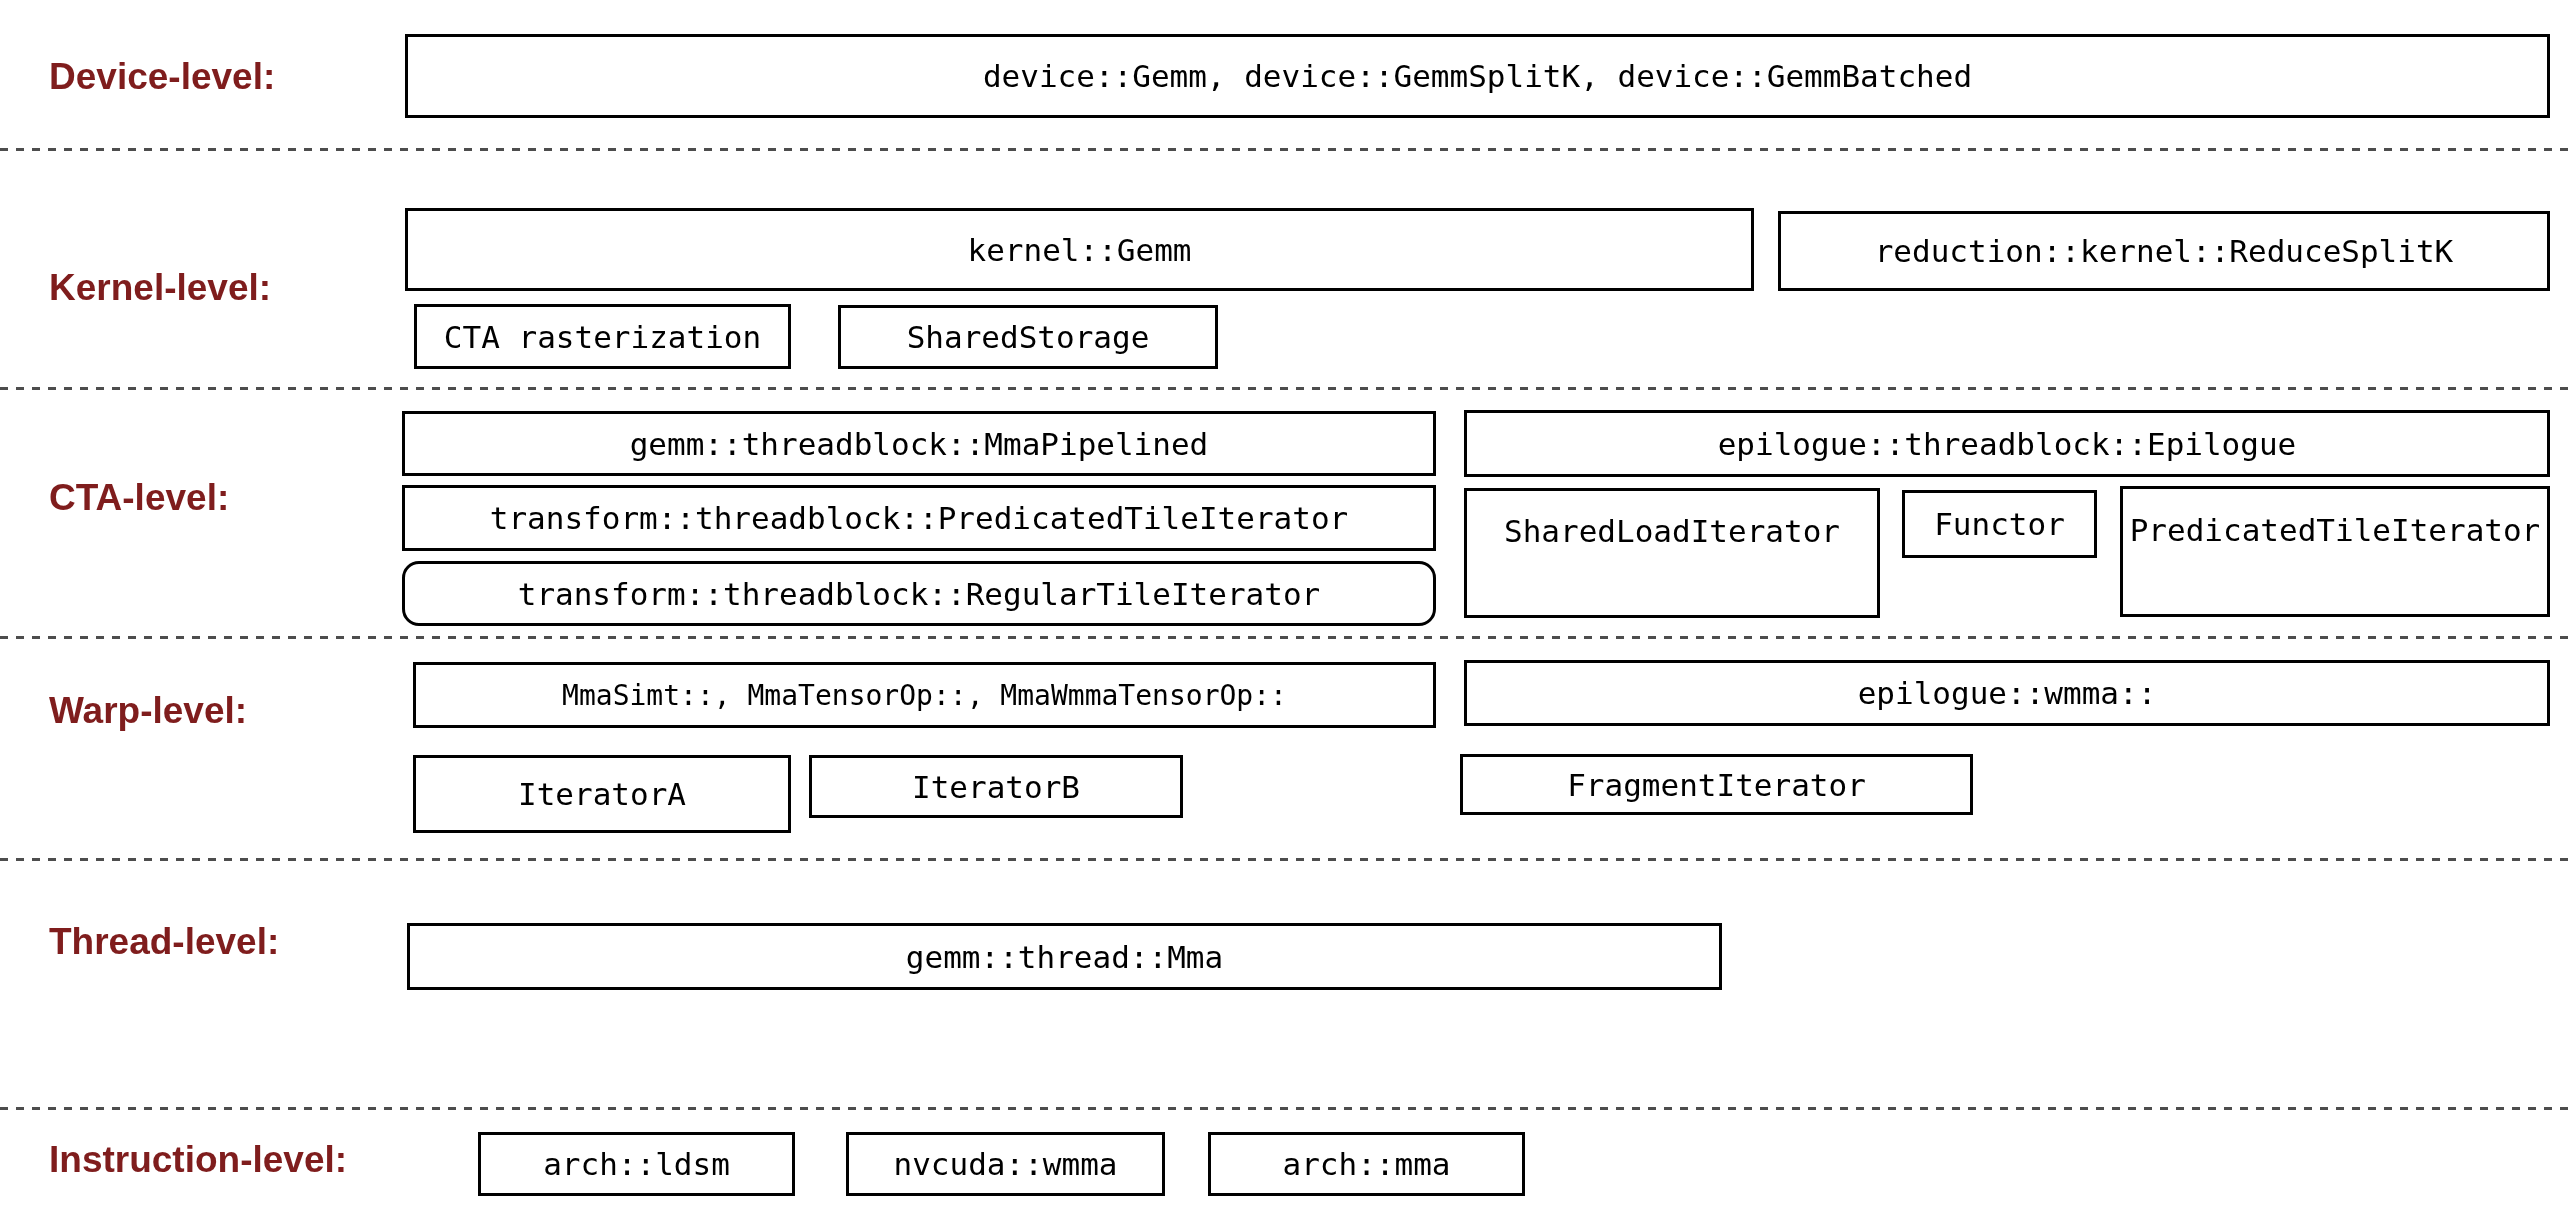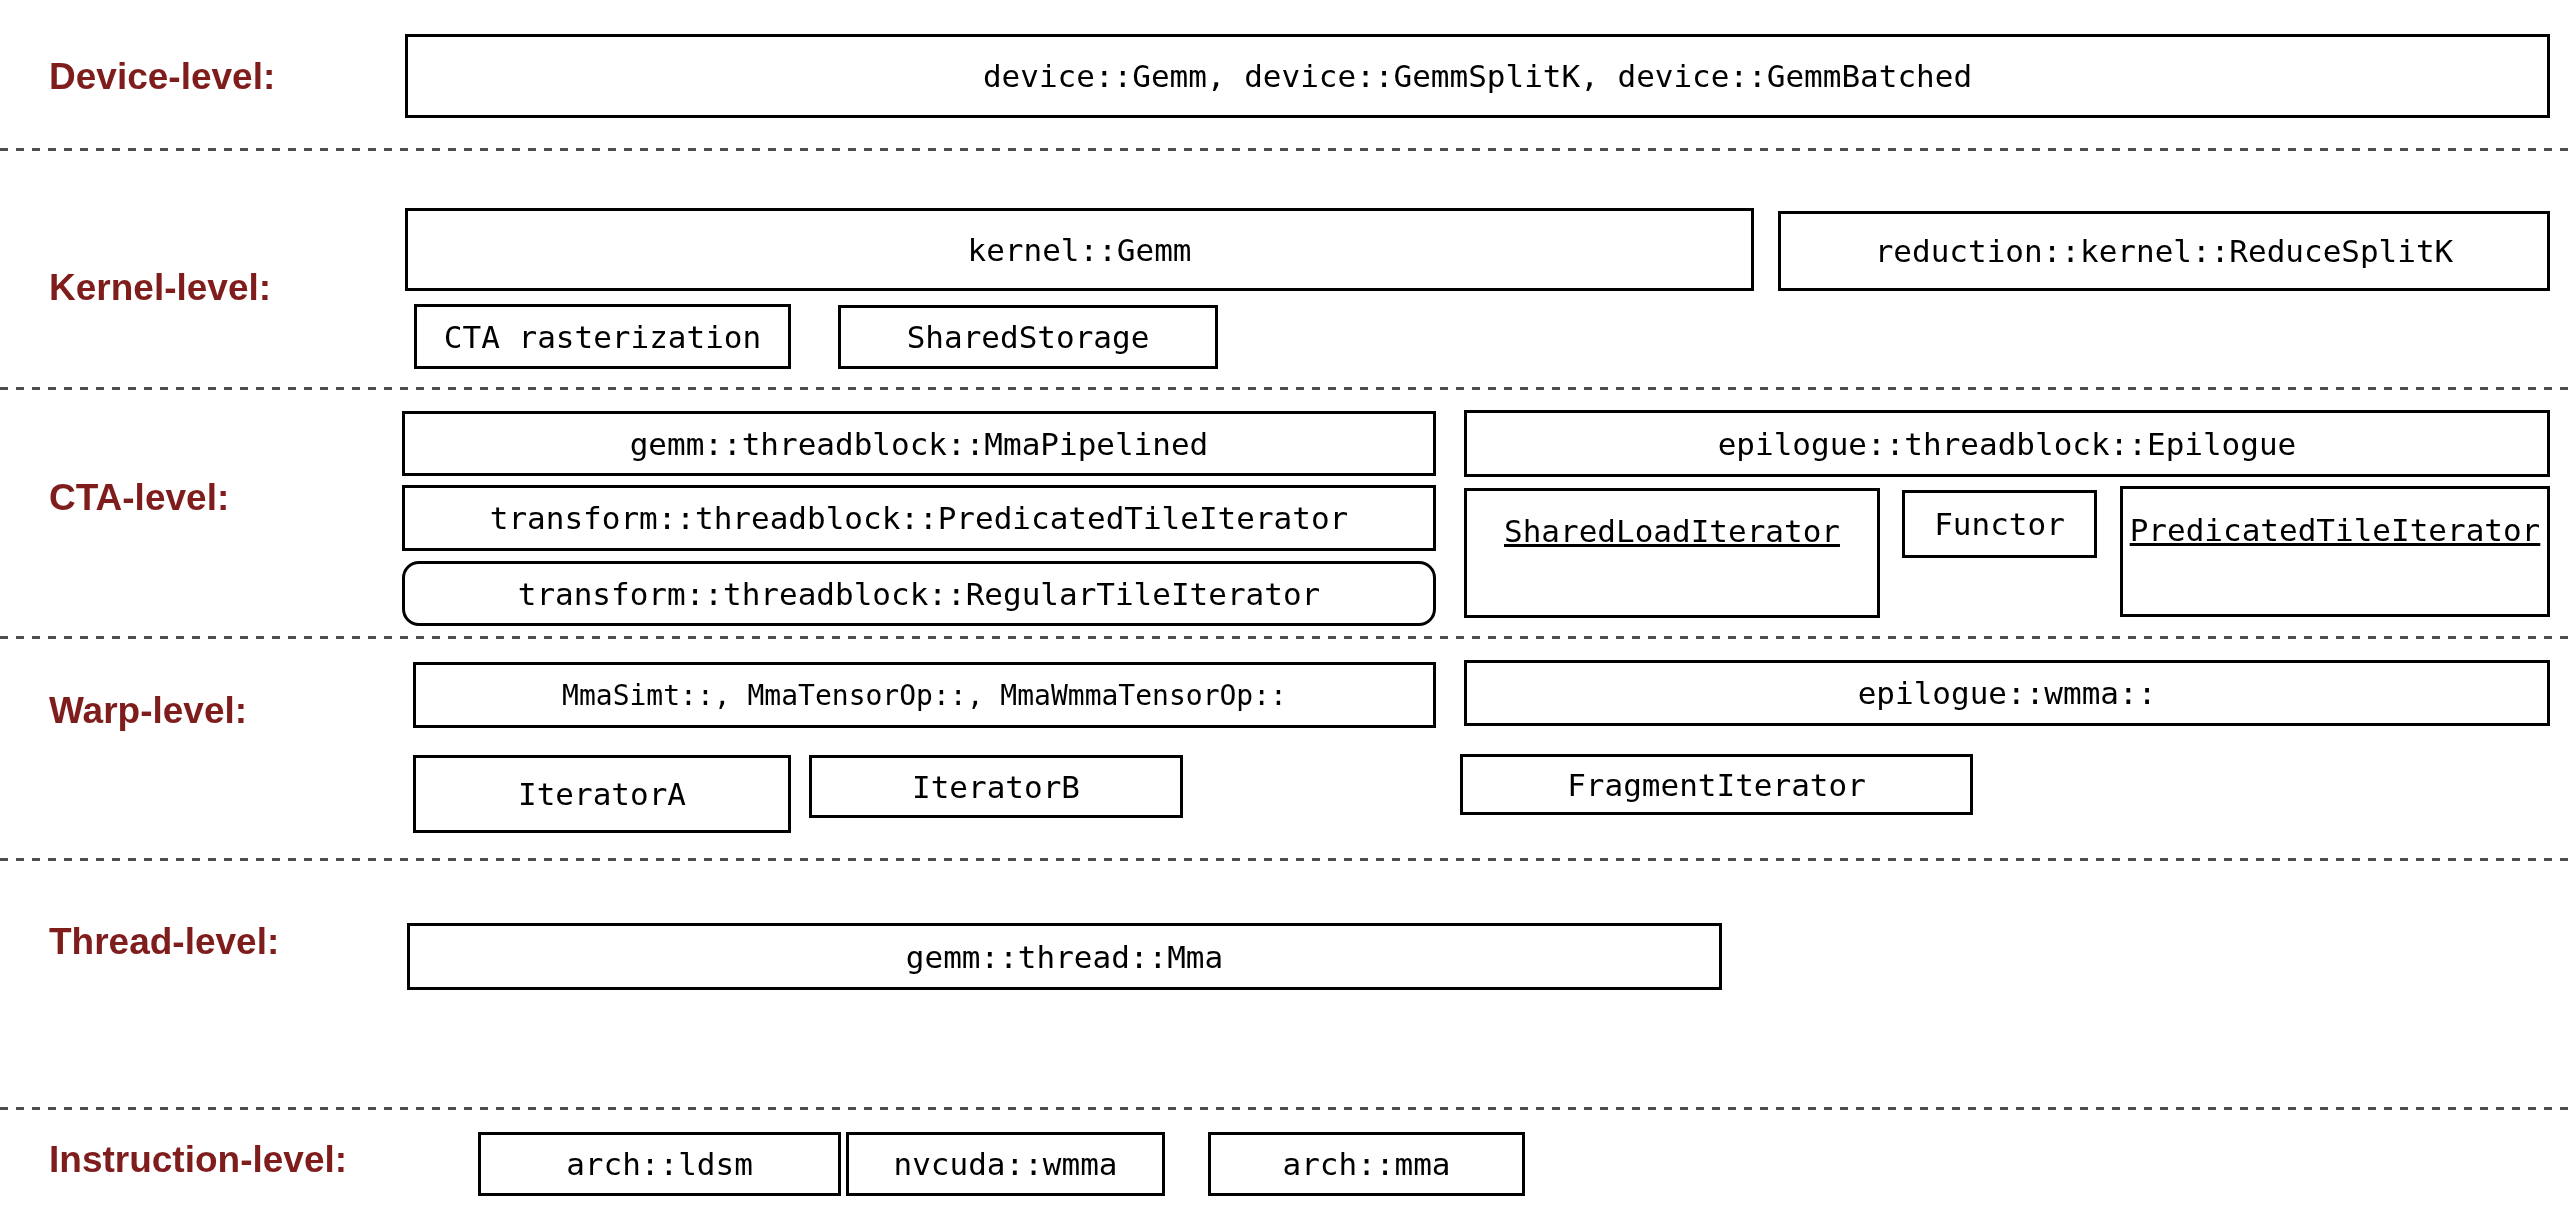--- a/index.html
+++ b/index.html
@@ -27,21 +27,21 @@
     box-sizing:border-box;
     border:3.1px solid #000;
     background:#fff;
     display:flex;
     align-items:center;
     justify-content:center;
     font-size:31px;
     white-space:nowrap;
     text-align:center;
   }
-  .box.lift{ padding-bottom:44px;text-decoration:underline; } 
+  .box.lift{ padding-bottom:44px; } 
   .sep{
     position:absolute;
     left:0;
     width:2576px;
     height:3.1px;
     background:repeating-linear-gradient(90deg,#4d4d4d 0 8.4px,transparent 8.4px 16px);
   }
 </style>
 </head>
 <body>
@@ -80,18 +80,18 @@
   <div class="box" style="left:1460px;top:754px;width:513px;height:61px;">FragmentIterator</div>
 
   <div class="sep" style="top:858px;"></div>
 
   <div class="lvl-label" style="top:916px;">Thread-level:</div>
   <div class="box" style="left:407px;top:923px;width:1315px;height:67px;">gemm::thread::Mma</div>
 
   <div class="sep" style="top:1107px;"></div>
 
   <div class="lvl-label" style="top:1134px;">Instruction-level:</div>
-  <div class="box" style="left:478px;top:1132px;width:363px;height:64px;">arch::ldsm</div>
+  <div class="box" style="left:478px;top:1132px;width:317px;height:64px;">arch::ldsm</div>
   <div class="box" style="left:846px;top:1132px;width:319px;height:64px;text-align:right;">nvcuda::wmma</div>
   <div class="box" style="left:1208px;top:1132px;width:317px;height:64px;">arch::mma</div>
 
 </div>
 
 
 </body></html>

